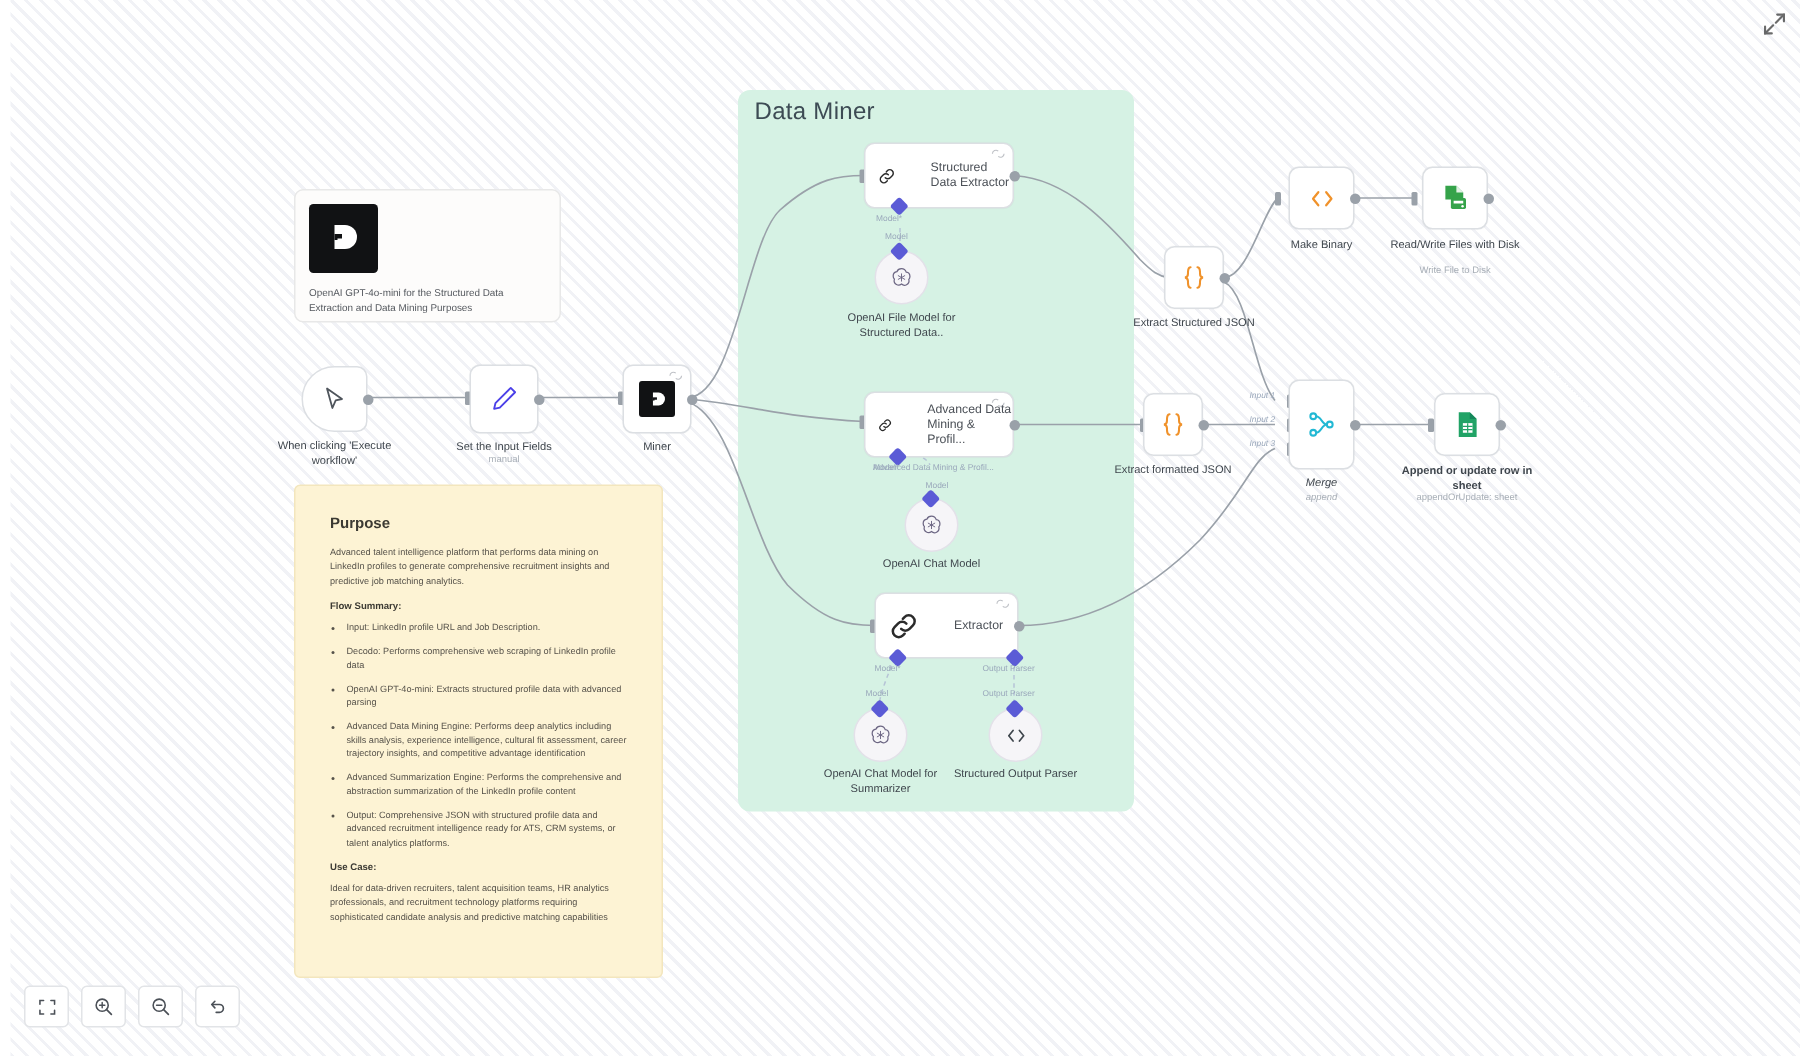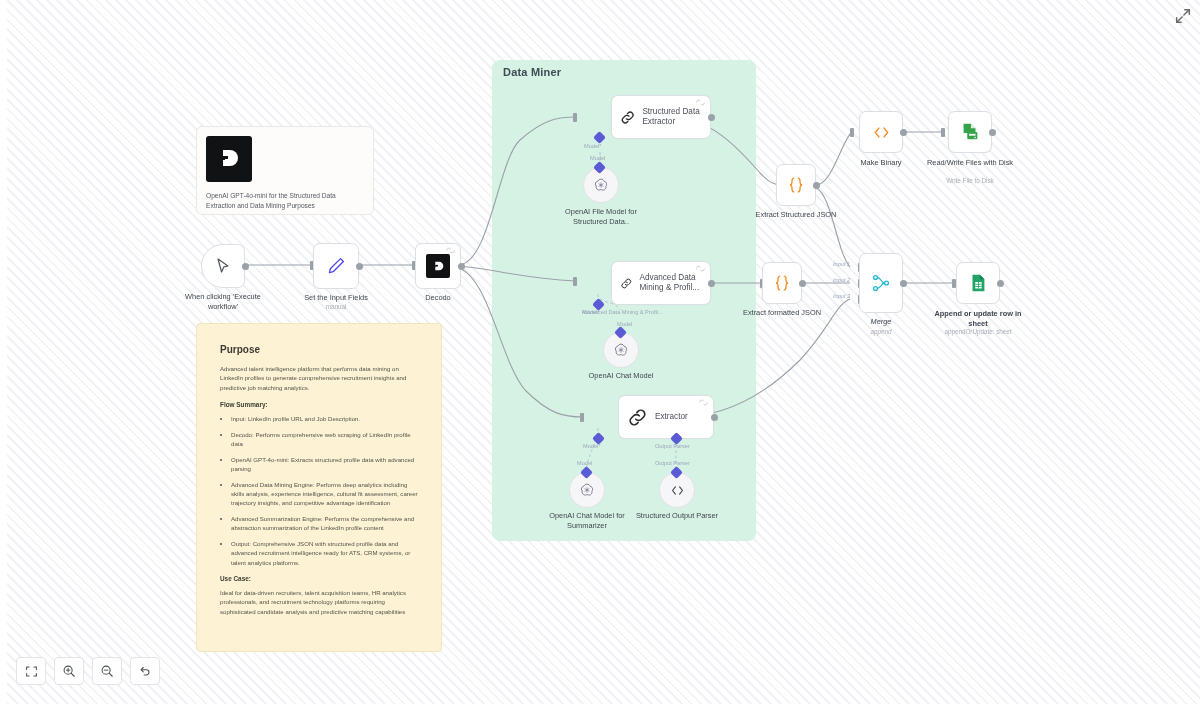--- a/index.html
+++ b/index.html
@@ -27,32 +27,32 @@
   
   #wires{position:absolute;left:0;top:0;width:1200px;height:704px;pointer-events:none;}
 
   
   #group-box{
     position:absolute;left:492px;top:60px;width:264px;height:481px;
     background:#d6f2e4;border-radius:8px;
   }
   #group-title{
     position:absolute;left:503px;top:66px;
-    font-size:11px;color:#3d4b54;font-weight:700;letter-spacing:.2px;
+    font-size:16px;color:#3d4b54;font-weight:400;letter-spacing:.2px;
   }
 
   
   .node{position:absolute;}
   .box{
     background:#ffffff;border:1px solid #dcdfe3;border-radius:7px;
     box-sizing:border-box;display:flex;align-items:center;
     box-shadow:0 0 0 .5px rgba(0,0,0,.02);
   }
   .sq{width:46px;height:46px;justify-content:center;}
-  .wide{width:100px;height:44px;padding-left:8px;gap:7px;margin-left:35px;}
+  .wide{width:100px;height:44px;padding-left:8px;gap:23px;}
   .wide .wlabel{font-size:8.2px;color:#4b5057;line-height:1.25;}
   .caption{
     position:absolute;left:50%;transform:translateX(-50%);
     text-align:center;font-size:7.4px;color:#3f464d;white-space:nowrap;
     line-height:1.3;
   }
   .caption.wrap{white-space:normal;width:92px;}
   .subcap{
     position:absolute;left:50%;transform:translateX(-50%);
     text-align:center;font-size:6.3px;color:#a7aeb6;white-space:nowrap;
@@ -248,21 +248,21 @@
     </svg>
     <div style="width:24px;height:24px;background:#111214;border-radius:2px;display:flex;align-items:center;justify-content:center;">
       <svg width="15" height="15" viewBox="0 0 28 28">
         <path d="M8 5h7a8 8 0 0 1 0 16H8V5z" fill="#fff"></path>
         <rect x="8" y="11" width="5" height="4" fill="#111214"></rect>
         <rect x="10" y="14" width="4" height="4" fill="#fff"></rect>
       </svg>
     </div>
     <div class="port" style="right:-4px;"></div>
   </div>
-  <div class="caption" style="top:50px;">Decodo</div>
+  <div class="caption" style="top:50px;">Miner</div>
 </div>
 
 <div class="node" style="left:576px;top:95px;">
   <div class="box wide">
     <svg class="retry" viewBox="0 0 14 9">
       <path d="M2 4.5a3 3 0 0 1 5-2.2M12 4.5a3 3 0 0 1-5 2.2" stroke="#8b9099" stroke-width="1" fill="none"></path>
     </svg>
     <svg width="21" height="21" viewBox="0 0 24 24">
       <path d="M10 14a4.5 4.5 0 0 0 6.4 0l2.6-2.6a4.5 4.5 0 0 0-6.4-6.4L11.3 6.4" stroke="#2b2b2b" stroke-width="1.9" fill="none" stroke-linecap="round"></path>
       <path d="M14 10a4.5 4.5 0 0 0-6.4 0L5 12.6a4.5 4.5 0 0 0 6.4 6.4l1.3-1.3" stroke="#2b2b2b" stroke-width="1.9" fill="none" stroke-linecap="round"></path>

